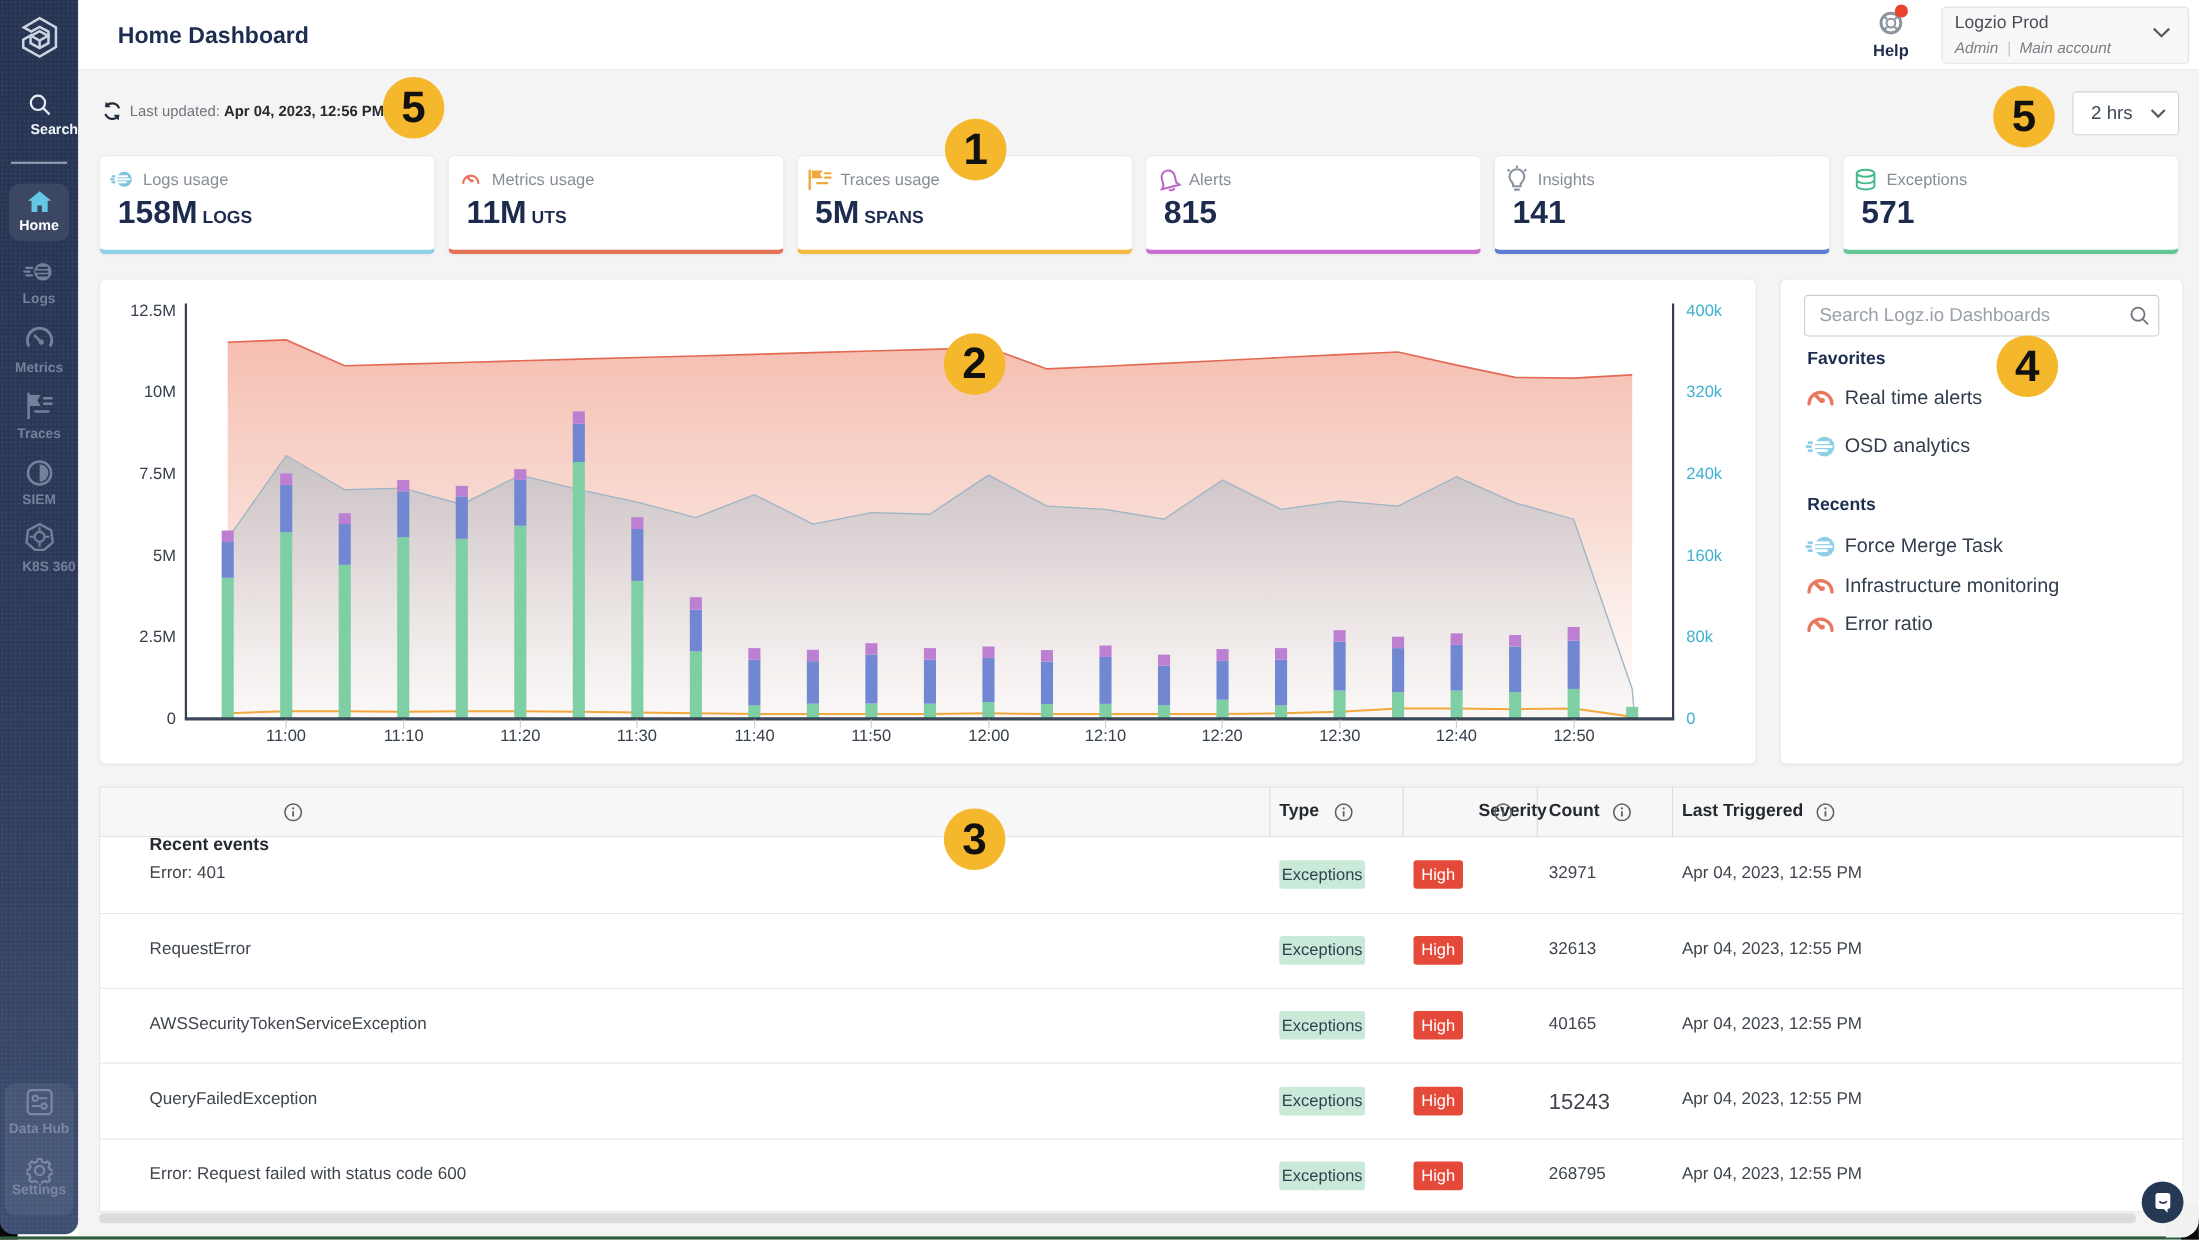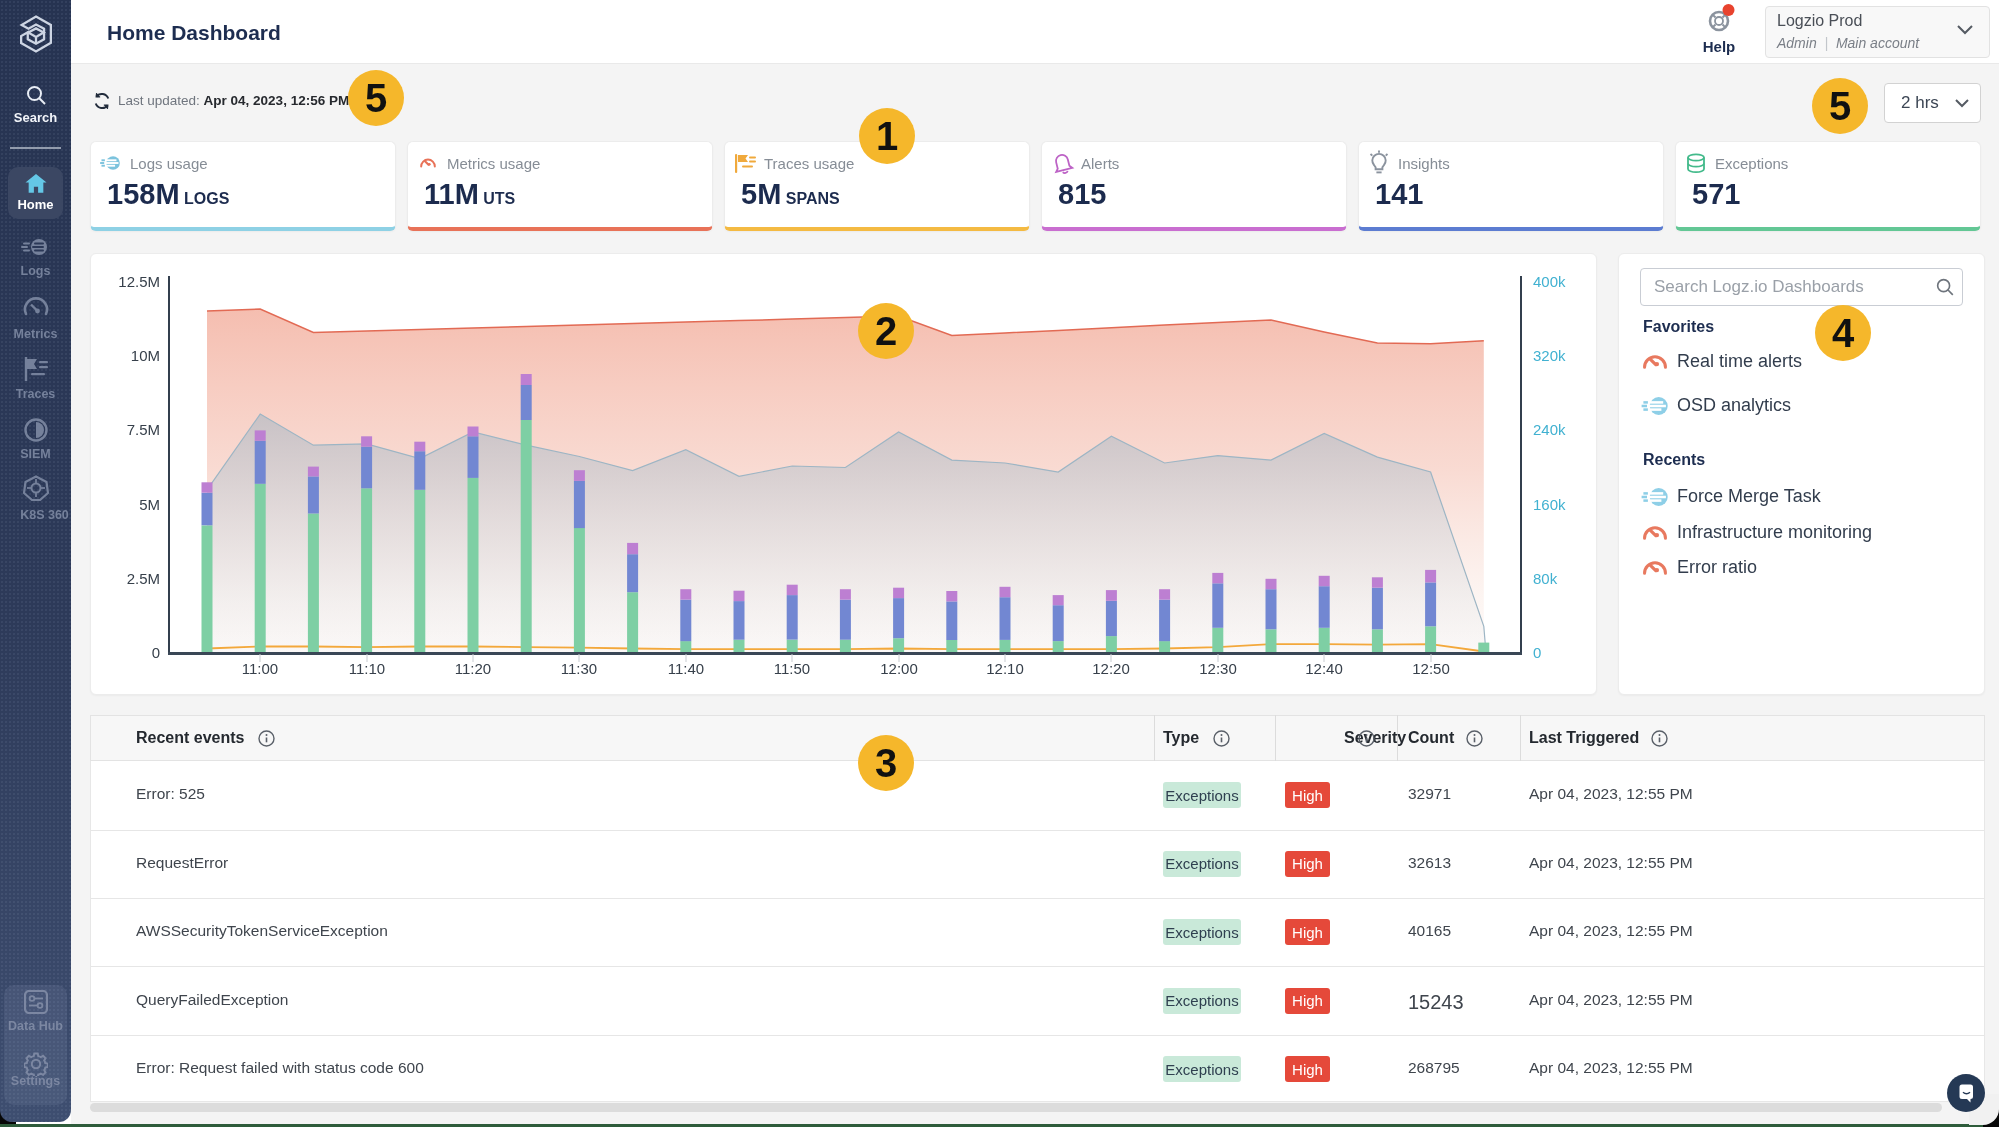--- a/index.html
+++ b/index.html
@@ -38,21 +38,21 @@
 
 <svg class="abs" style="left:15px;top:13px" width="42" height="42" viewBox="0 0 24 24" fill="none" stroke="#cdd5e3" stroke-width="1.3">
 <path d="M12 2 L20.5 6.8 L20.5 17 L12 22 L3.5 17.2 L3.5 13.2 L7.3 11 L7.3 15 L12 17.6 L16.6 15 L16.6 9 L12 6.6 L7.7 9 L3.8 6.8 Z"></path>
 <path d="M7.6 11.2 L12 8.8 L16.4 11.2 L12 13.7 Z M12 13.7 L12 17.5"></path>
 </svg>
 
 <svg class="abs" style="left:24px;top:83px" width="24" height="24" viewBox="0 0 24 24" fill="none" stroke="#e8edf5" stroke-width="2">
 <circle cx="10.5" cy="10.5" r="6.5"></circle>
     <line x1="15.3" y1="15.3" x2="21" y2="21"></line>
 </svg>
-<div class="abs" style="left:0;top:110px;width:71px;text-align:center;font-size:13px;font-weight:bold;color:#f2f5fa">Search</div>
+<div class="abs" style="left:0;top:110px;width:71px;text-align:right;font-size:13px;font-weight:bold;color:#f2f5fa">Search</div>
 <div class="abs" style="left:10px;top:147px;width:51px;height:2px;background:rgba(235,240,248,0.55)"></div>
 
 <div class="abs" style="left:8px;top:167px;width:55px;height:52px;background:#3b4763;border-radius:10px"></div>
 <svg class="abs" style="left:25px;top:173px" width="22" height="21" viewBox="0 0 24 22">
 <path d="M12 0.5 L23.5 10 L20 10 L20 21 L14.3 21 L14.3 14.5 L9.7 14.5 L9.7 21 L4 21 L4 10 L0.5 10 Z" fill="#64c7e6"></path>
 </svg>
 <div class="abs" style="left:0;top:197px;width:71px;text-align:center;font-size:13px;font-weight:bold;color:#fff">Home</div>
 
 <svg class="abs" style="left:21px;top:234px" width="30" height="26" viewBox="0 0 30 26">
 <circle cx="18" cy="13" r="8" fill="#75819b"></circle>
@@ -388,21 +388,21 @@
 </g>
   </svg>
 <div class="abs" style="left:1677px;top:557px;font-size:18px;color:#323d4d">Error ratio</div>
 
 <div class="abs" style="left:90px;top:715px;width:1895px;height:387px;background:#fff;border:1px solid #e7e7e7"></div>
 <div class="abs" style="left:90px;top:715px;width:1895px;height:46px;background:#f7f7f7;border:1px solid #e3e3e3"></div>
 <div class="abs" style="left:1154px;top:715px;width:1px;height:46px;background:#dcdcdc"></div>
 <div class="abs" style="left:1275px;top:715px;width:1px;height:46px;background:#dcdcdc"></div>
 <div class="abs" style="left:1397px;top:715px;width:1px;height:46px;background:#dcdcdc"></div>
 <div class="abs" style="left:1520px;top:715px;width:1px;height:46px;background:#dcdcdc"></div>
-<div class="abs" style="left:136px;top:729px;font-size:16px;font-weight:bold;color:#24292f">Recent events</div>
+<div class="abs" style="left:136px;top:760px;font-size:16px;font-weight:bold;color:#24292f">Recent events</div>
 <svg class="abs" style="left:258px;top:730px" width="17" height="17" viewBox="0 0 17 17">
     <circle cx="8.5" cy="8.5" r="7.5" fill="none" stroke="#5a6069" stroke-width="1.4"></circle>
     <line x1="8.5" y1="7.5" x2="8.5" y2="12.3" stroke="#5a6069" stroke-width="1.6"></line>
     <circle cx="8.5" cy="4.9" r="1" fill="#5a6069"></circle>
   </svg>
 <div class="abs" style="left:1163px;top:729px;font-size:16px;font-weight:bold;color:#24292f">Type</div>
 <svg class="abs" style="left:1213px;top:730px" width="17" height="17" viewBox="0 0 17 17">
     <circle cx="8.5" cy="8.5" r="7.5" fill="none" stroke="#5a6069" stroke-width="1.4"></circle>
     <line x1="8.5" y1="7.5" x2="8.5" y2="12.3" stroke="#5a6069" stroke-width="1.6"></line>
     <circle cx="8.5" cy="4.9" r="1" fill="#5a6069"></circle>
@@ -418,21 +418,21 @@
     <circle cx="8.5" cy="8.5" r="7.5" fill="none" stroke="#5a6069" stroke-width="1.4"></circle>
     <line x1="8.5" y1="7.5" x2="8.5" y2="12.3" stroke="#5a6069" stroke-width="1.6"></line>
     <circle cx="8.5" cy="4.9" r="1" fill="#5a6069"></circle>
   </svg>
 <div class="abs" style="left:1529px;top:729px;font-size:16px;font-weight:bold;color:#24292f">Last Triggered</div>
 <svg class="abs" style="left:1651px;top:730px" width="17" height="17" viewBox="0 0 17 17">
     <circle cx="8.5" cy="8.5" r="7.5" fill="none" stroke="#5a6069" stroke-width="1.4"></circle>
     <line x1="8.5" y1="7.5" x2="8.5" y2="12.3" stroke="#5a6069" stroke-width="1.6"></line>
     <circle cx="8.5" cy="4.9" r="1" fill="#5a6069"></circle>
   </svg>
-<div class="abs" style="left:136px;top:785px;font-size:15.5px;color:#3f454d">Error: 525</div>
+<div class="abs" style="left:136px;top:785px;font-size:15.5px;color:#3f454d">Error: 401</div>
 <div class="abs" style="left:1163px;top:782px;width:78px;height:26px;background:#c9e9d9;border-radius:3px;font-size:15px;color:#2f4050;display:flex;align-items:center;justify-content:center">Exceptions</div>
 <div class="abs" style="left:1285px;top:782px;width:45px;height:26px;background:#e5493a;border-radius:3px;font-size:15px;color:#fff;display:flex;align-items:center;justify-content:center">High</div>
 <div class="abs" style="left:1408px;top:785px;font-size:15.5px;color:#3f454d">32971</div>
 <div class="abs" style="left:1529px;top:785px;font-size:15.5px;color:#3f454d">Apr 04, 2023, 12:55 PM</div>
 <div class="abs" style="left:91px;top:830px;width:1893px;height:1px;background:#e6e6e6"></div>
 <div class="abs" style="left:136px;top:853.5px;font-size:15.5px;color:#3f454d">RequestError</div>
 <div class="abs" style="left:1163px;top:850.5px;width:78px;height:26px;background:#c9e9d9;border-radius:3px;font-size:15px;color:#2f4050;display:flex;align-items:center;justify-content:center">Exceptions</div>
 <div class="abs" style="left:1285px;top:850.5px;width:45px;height:26px;background:#e5493a;border-radius:3px;font-size:15px;color:#fff;display:flex;align-items:center;justify-content:center">High</div>
 <div class="abs" style="left:1408px;top:853.5px;font-size:15.5px;color:#3f454d">32613</div>
 <div class="abs" style="left:1529px;top:853.5px;font-size:15.5px;color:#3f454d">Apr 04, 2023, 12:55 PM</div>

